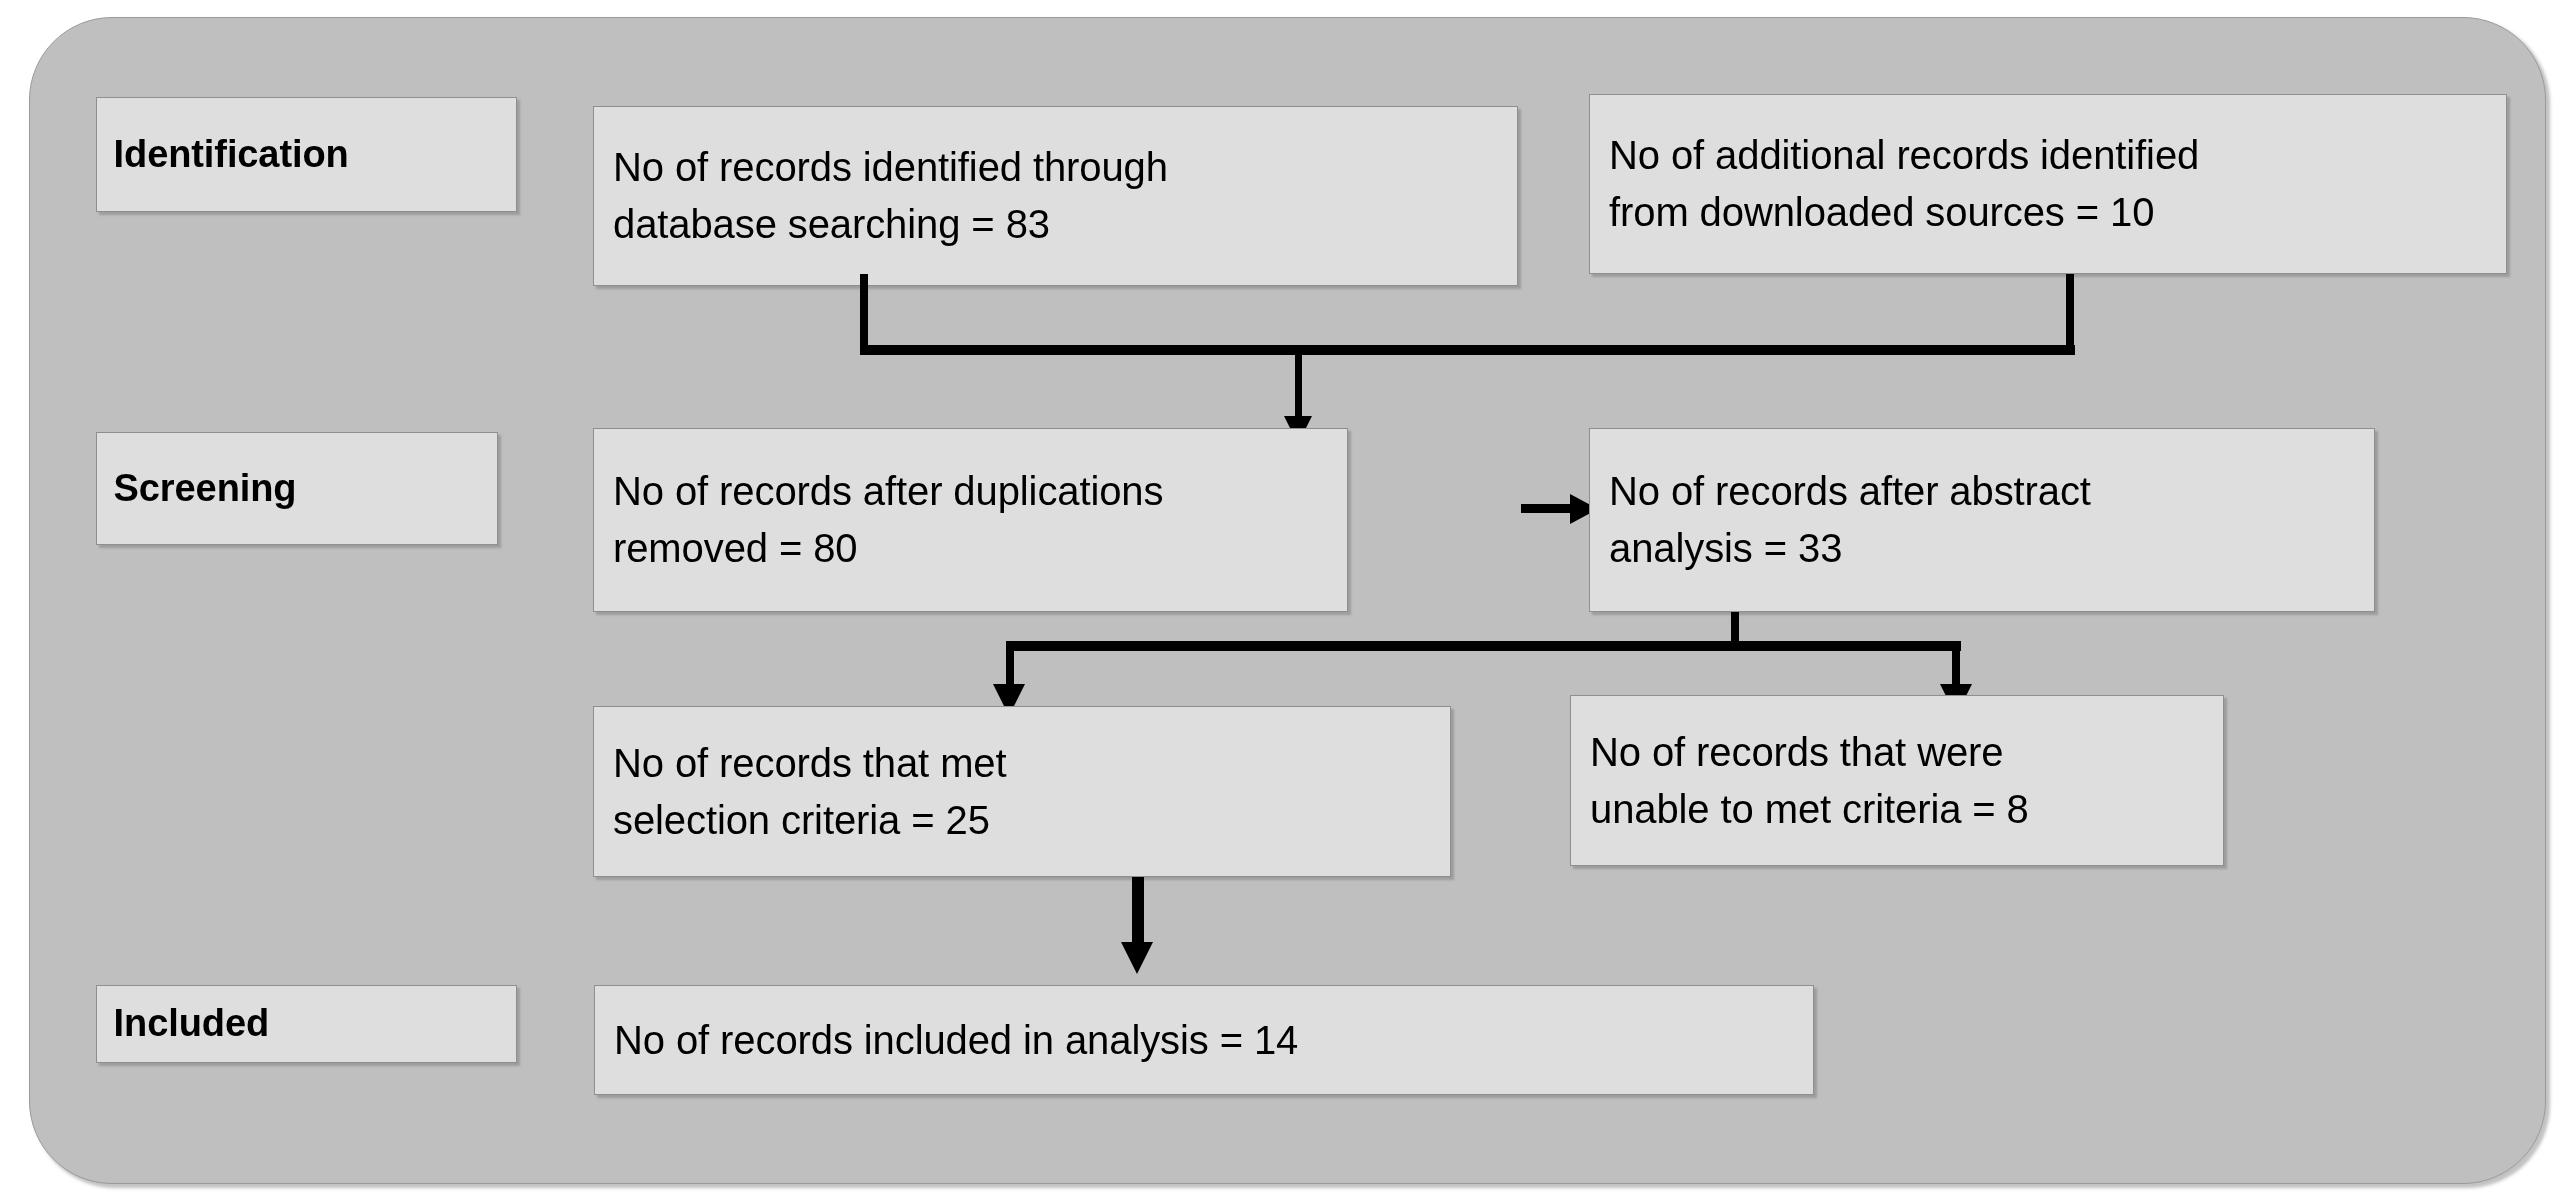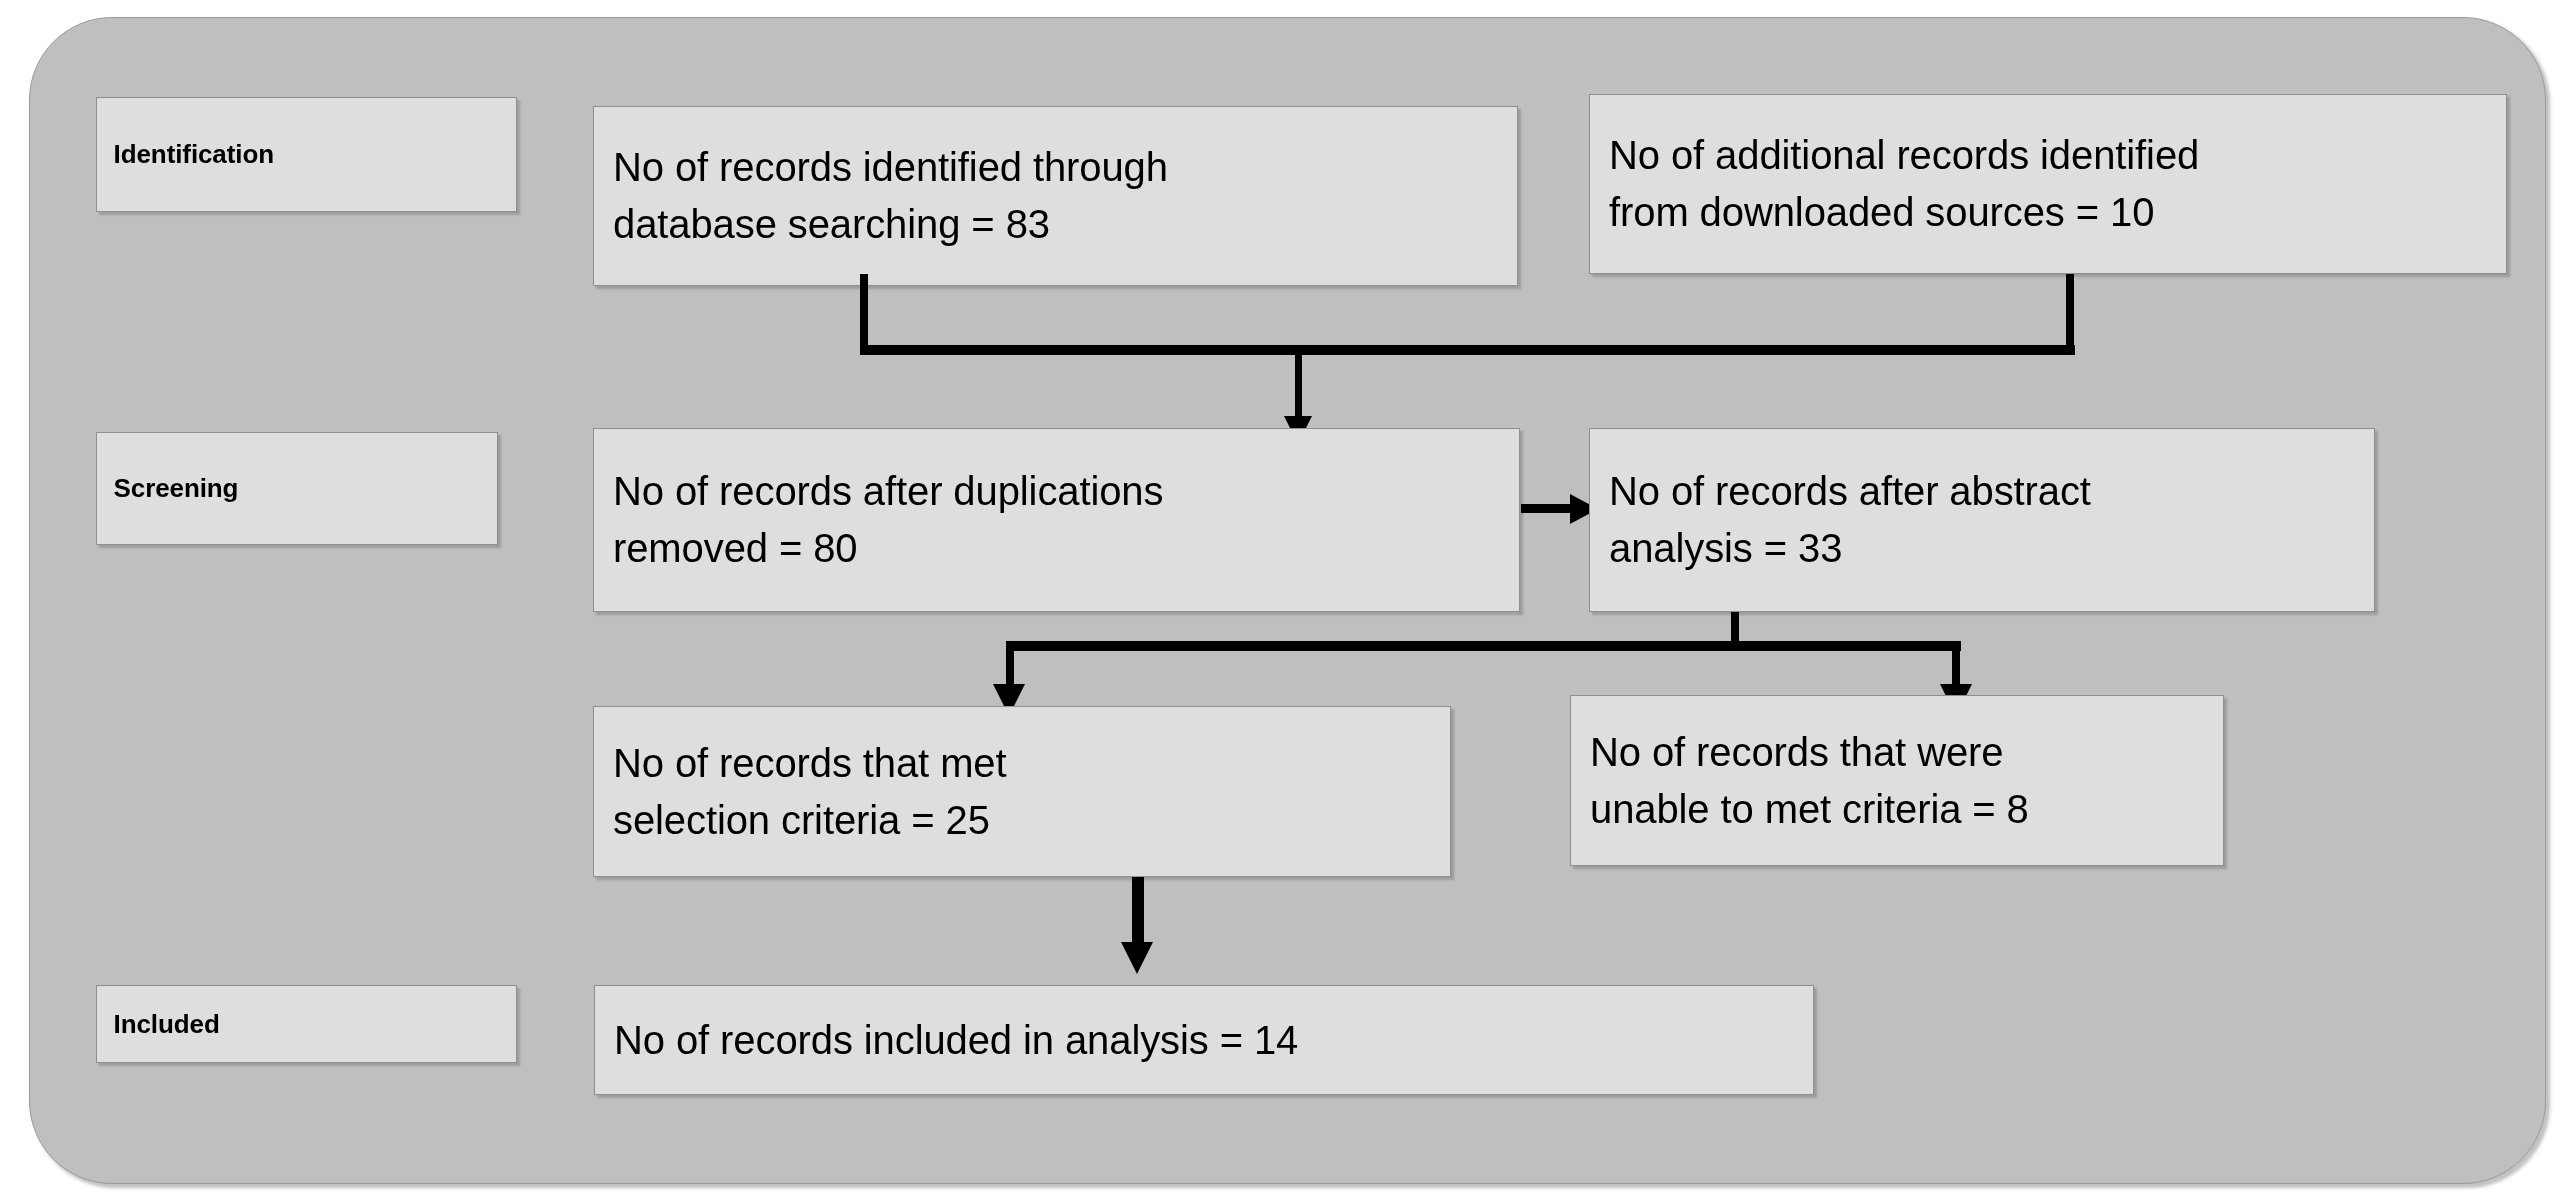--- a/index.html
+++ b/index.html
@@ -49,21 +49,21 @@
     padding: 0 19px;
     font-size: 40px;
     line-height: 1.42;
     letter-spacing: -0.1px;
     white-space: pre-line;
   }
 
   
   .stagebox .txt {
     font-weight: bold;
-    font-size: 26px;
+    font-size: 38px;
     padding: 0 16.6px;
   }
 
   
   .ln {
     position: absolute;
     background: #000000;
   }
   .arrowdown {
     position: absolute;
@@ -113,21 +113,21 @@
     <div class="ln" style="left:2066px; top:274px; width:8.3px; height:79px;"></div>
     <div class="ln" style="left:860px; top:345px; width:1215px; height:10.2px;"></div>
     <div class="ln" style="left:1295px; top:354px; width:7px; height:71px;"></div>
     <div class="arrowdown thin" style="left:1284px; top:416px;"></div>
   </div>
 
   <div class="box stagebox" style="left:96px; top:432px; width:402px; height:113px;">
     <div class="txt">Screening</div>
   </div>
 
-  <div class="box" style="left:593px; top:428px; width:927px; height:184px;">
+  <div class="box" style="left:593px; top:428px; width:755px; height:184px;">
     <div class="txt">No of records after duplications
 removed = 80</div>
   </div>
 
   <div>
     <div class="ln" style="left:1521px; top:504px; width:59px; height:9px;"></div>
     <div class="arrowright" style="left:1570px; top:494px;"></div>
   </div>
 
   <div class="box" style="left:1589px; top:428px; width:786px; height:184px;">

